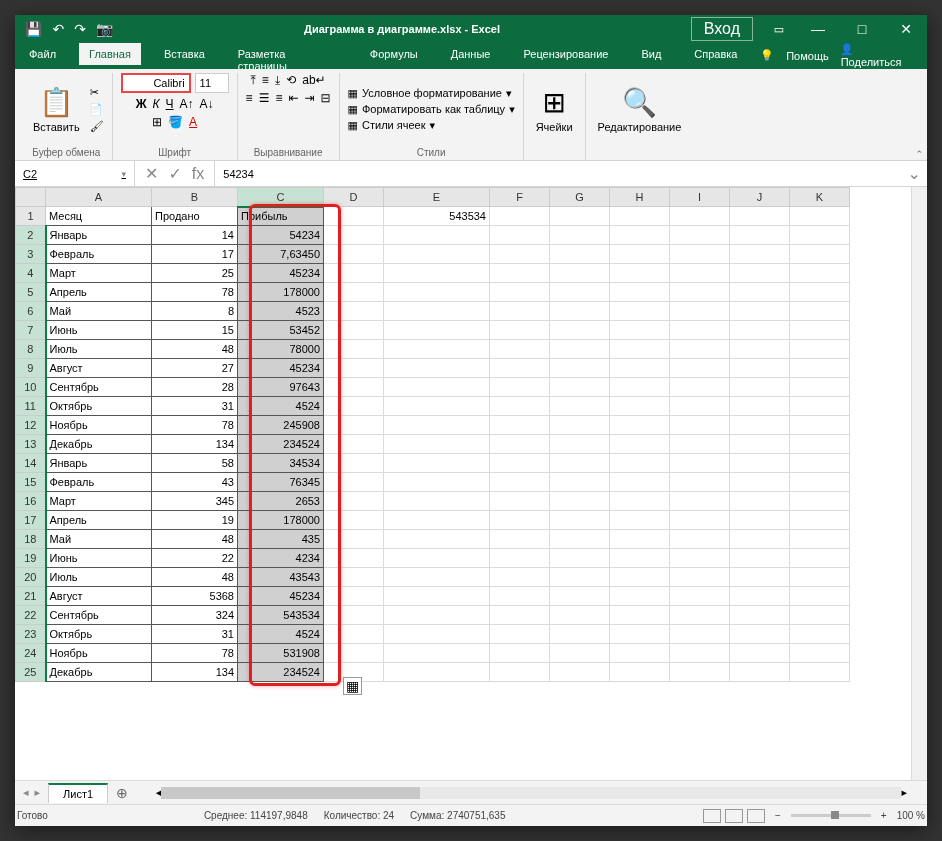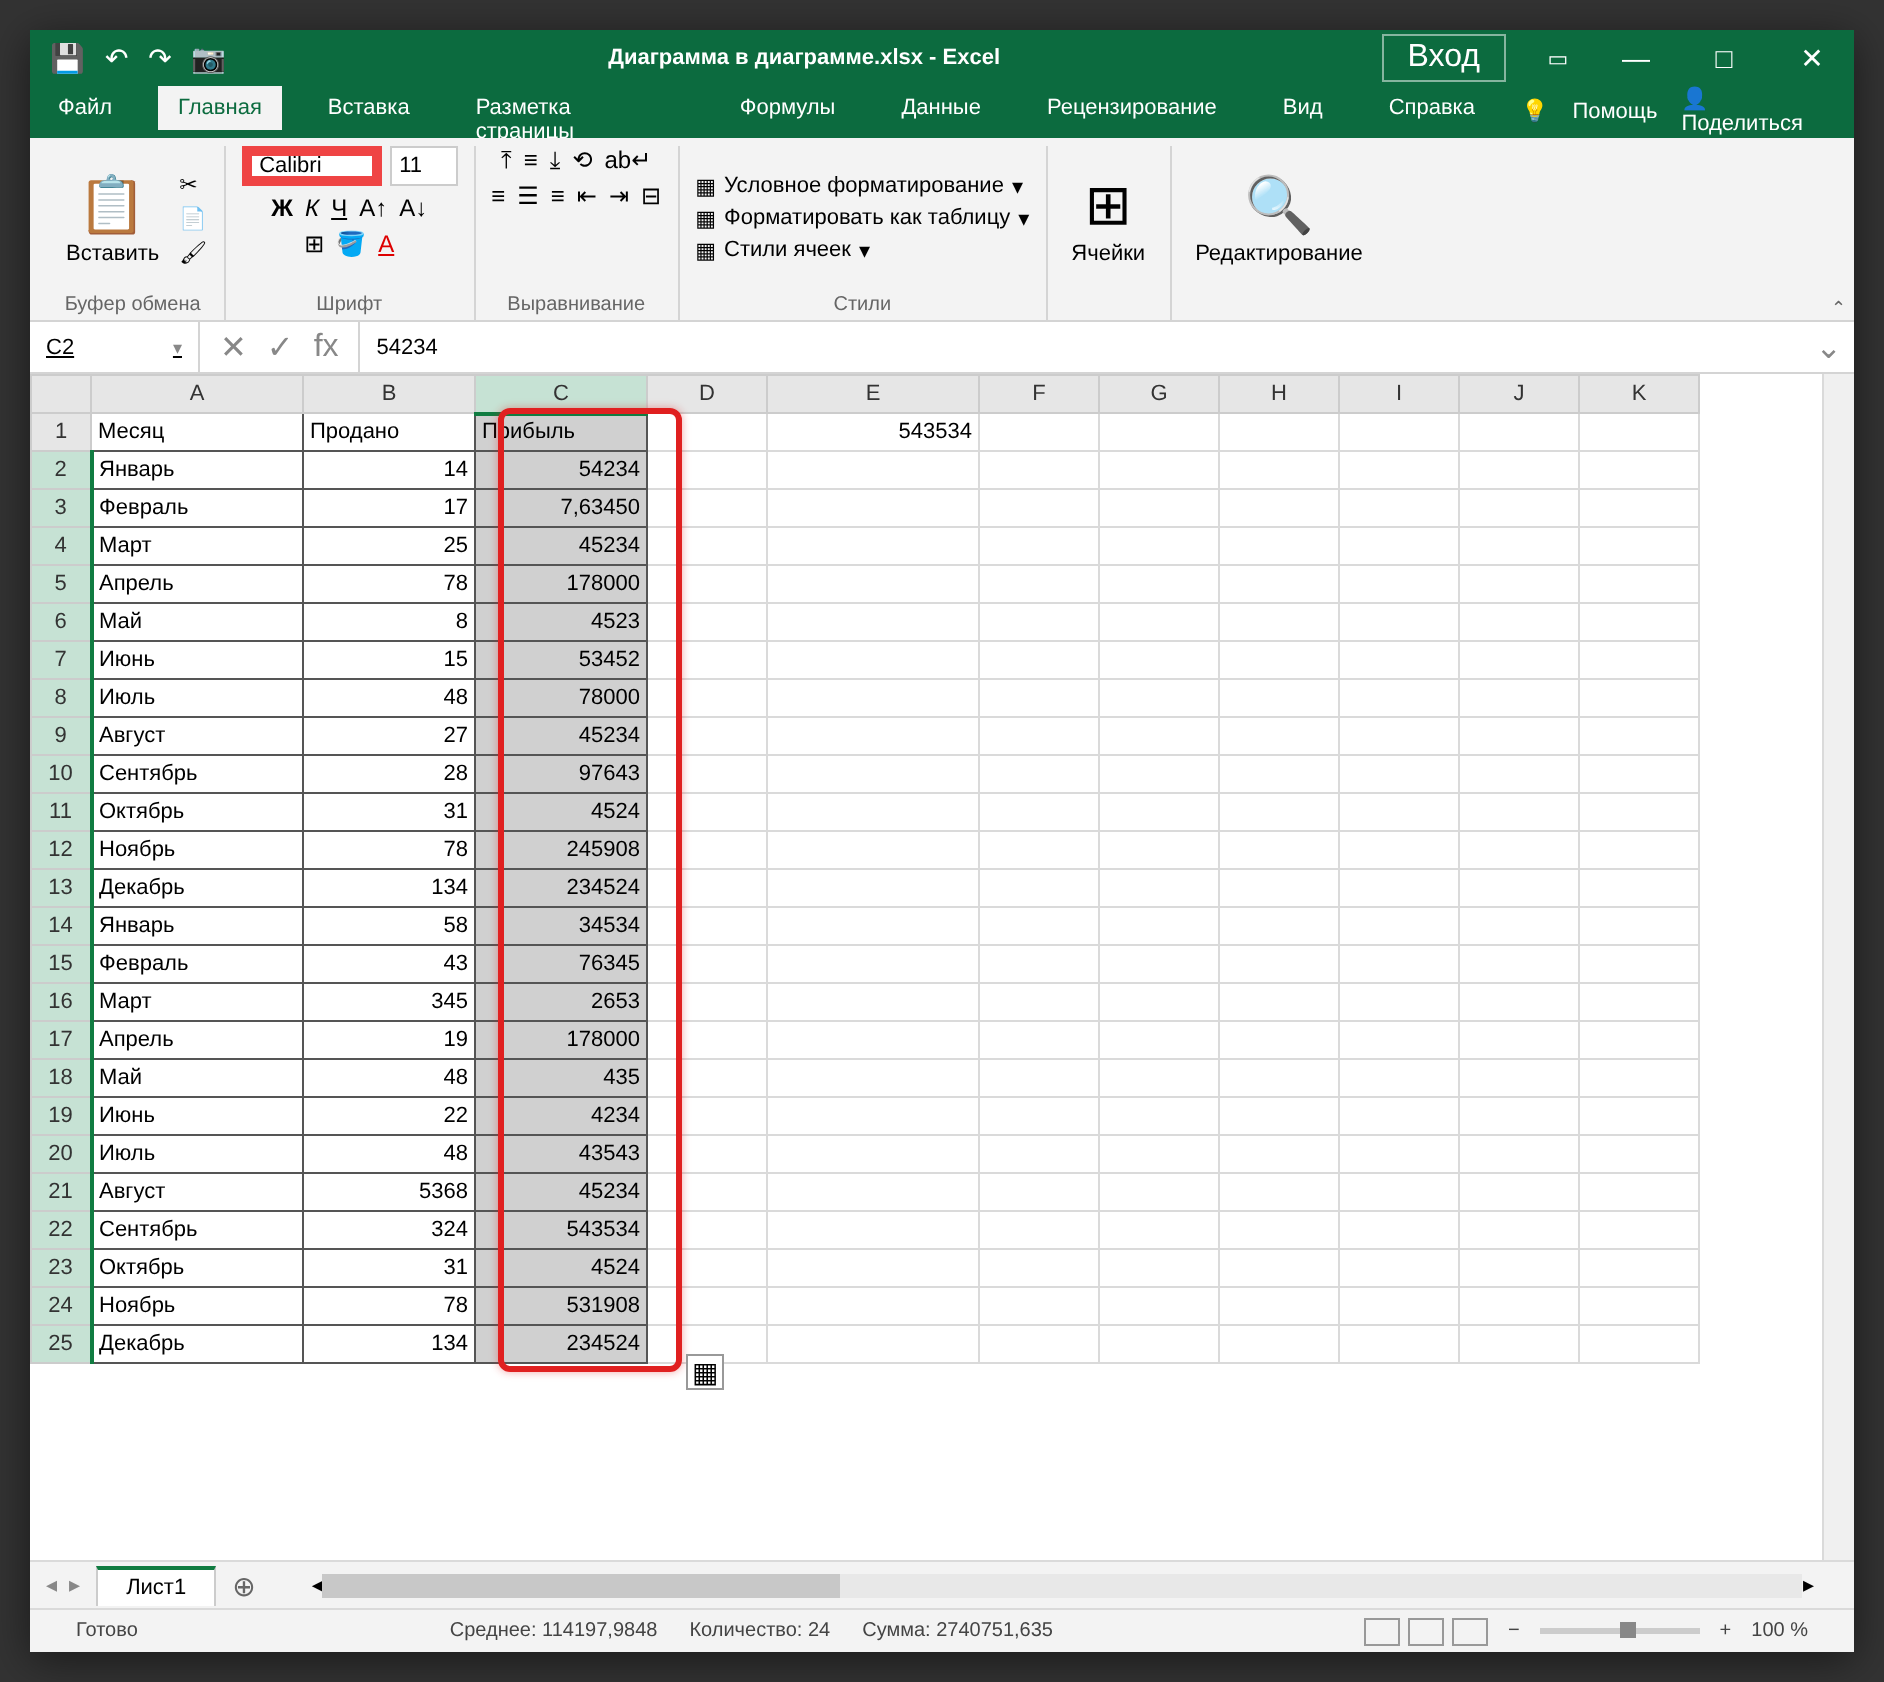--- a/index.html
+++ b/index.html
@@ -17,28 +17,28 @@
 .tab.active { background: #f3f3f3; color: #0c6b3f; }
 .tab-right { margin-left: auto; display: flex; gap: 12px; padding-right: 10px; color: #fff; font-size: 11px; align-items: center; padding-bottom: 4px; }
 .ribbon { background: #f3f3f3; height: 92px; border-bottom: 1px solid #d4d4d4; display: flex; padding: 4px 6px 0 6px; font-size: 11px; }
 .group { border-right: 1px solid #d4d4d4; padding: 0 8px; display: flex; flex-direction: column; justify-content: space-between; }
 .group-content { flex: 1; display: flex; align-items: center; gap: 6px; }
 .group-label { text-align: center; color: #666; font-size: 10px; padding: 2px 0; }
 .big-btn { display: flex; flex-direction: column; align-items: center; gap: 2px; padding: 2px 4px; }
 .big-btn .icon { font-size: 28px; }
 .font-group { display: flex; flex-direction: column; gap: 4px; }
 .font-row { display: flex; gap: 4px; align-items: center; }
-.font-select { width: 70px; height: 20px; border: 5px solid #ef4444; background: #fff; font-size: 11px; padding: 0 4px; }
+.font-select { width: 70px; height: 20px; border: 2px solid #ef4444; background: #fff; font-size: 11px; padding: 0 4px; text-align: right; }
 .size-select { width: 34px; height: 20px; border: 1px solid #ccc; background: #fff; font-size: 11px; padding: 0 4px; }
 .tool-row { display: flex; gap: 6px; }
 .tool-row span { font-size: 12px; }
 .styles-col { display: flex; flex-direction: column; gap: 3px; font-size: 11px; }
 .styles-col div { display: flex; align-items: center; gap: 4px; }
 .formula-bar { height: 26px; border-bottom: 1px solid #d4d4d4; display: flex; align-items: center; background: #fff; }
-.name-box { width: 85px; border-right: 1px solid #d4d4d4; padding: 0 8px; font-size: 11px; display: flex; align-items: center; height: 100%; text-decoration: underline; }
+.name-box { width: 120px; border-right: 1px solid #d4d4d4; padding: 0 8px; font-size: 11px; display: flex; align-items: center; height: 100%; text-decoration: underline; }
 .name-box::after { content: '▾'; margin-left: auto; color: #888; font-size: 9px; }
 .fb-btns { display: flex; gap: 10px; padding: 0 10px; color: #888; border-right: 1px solid #d4d4d4; height: 100%; align-items: center; }
 .fx { }
 .formula-input { flex: 1; padding: 0 8px; font-size: 11px; }
 .grid-area { flex: 1; display: flex; overflow: hidden; position: relative; }
 .spreadsheet { border-collapse: collapse; font-size: 11px; table-layout: fixed; }
 .spreadsheet th { background: #e6e6e6; border: 1px solid #ccc; font-weight: normal; color: #333; }
 .spreadsheet .col-hdr { height: 18px; width: 60px; }
 .spreadsheet .col-hdr.wide { width: 106px; }
 .spreadsheet .col-hdr.mid { width: 86px; }
@@ -52,21 +52,21 @@
 .spreadsheet td.sel { background: #d0d0d0; }
 .highlight-box { position: absolute; border: 3px solid #e02020; border-radius: 6px; pointer-events: none; box-shadow: 0 0 4px rgba(224,32,32,0.4); }
 .scroll-v { width: 16px; background: #f0f0f0; border-left: 1px solid #dadada; }
 .sheet-tabs { height: 24px; background: #f3f3f3; border-top: 1px solid #dadada; display: flex; align-items: center; font-size: 11px; }
 .sheet-nav { display: flex; gap: 6px; padding: 0 8px; color: #888; }
 .sheet-tab { background: #fff; border: 1px solid #ccc; border-bottom: none; padding: 3px 14px; border-top: 2px solid #107c41; }
 .sheet-add { padding: 0 8px; color: #666; font-size: 14px; }
 .scroll-h { flex: 1; display: flex; align-items: center; padding: 0 20px; }
 .scroll-track { flex: 1; height: 12px; background: #e8e8e8; position: relative; }
 .scroll-thumb { position: absolute; left: 0; width: 35%; height: 100%; background: #c8c8c8; }
-.statusbar { height: 22px; background: #f3f3f3; border-top: 1px solid #dadada; display: flex; align-items: center; font-size: 10px; color: #444; padding: 0 23px; gap: 16px; }
+.statusbar { height: 22px; background: #f3f3f3; border-top: 1px solid #dadada; display: flex; align-items: center; font-size: 10px; color: #444; padding: 0 2px; gap: 16px; }
 .status-right { margin-left: auto; display: flex; align-items: center; gap: 10px; }
 .zoom-slider { width: 80px; height: 3px; background: #ccc; position: relative; }
 .zoom-slider::after { content: ''; position: absolute; left: 50%; top: -3px; width: 8px; height: 8px; background: #888; }
 .view-btns { display: flex; gap: 4px; }
 .view-btns span { width: 18px; height: 14px; border: 1px solid #999; }
 .collapse-arrow { position: absolute; right: 4px; bottom: 2px; font-size: 9px; color: #666; }
 .ribbon-wrap { position: relative; }
 </style>
 </head>
 <body>

